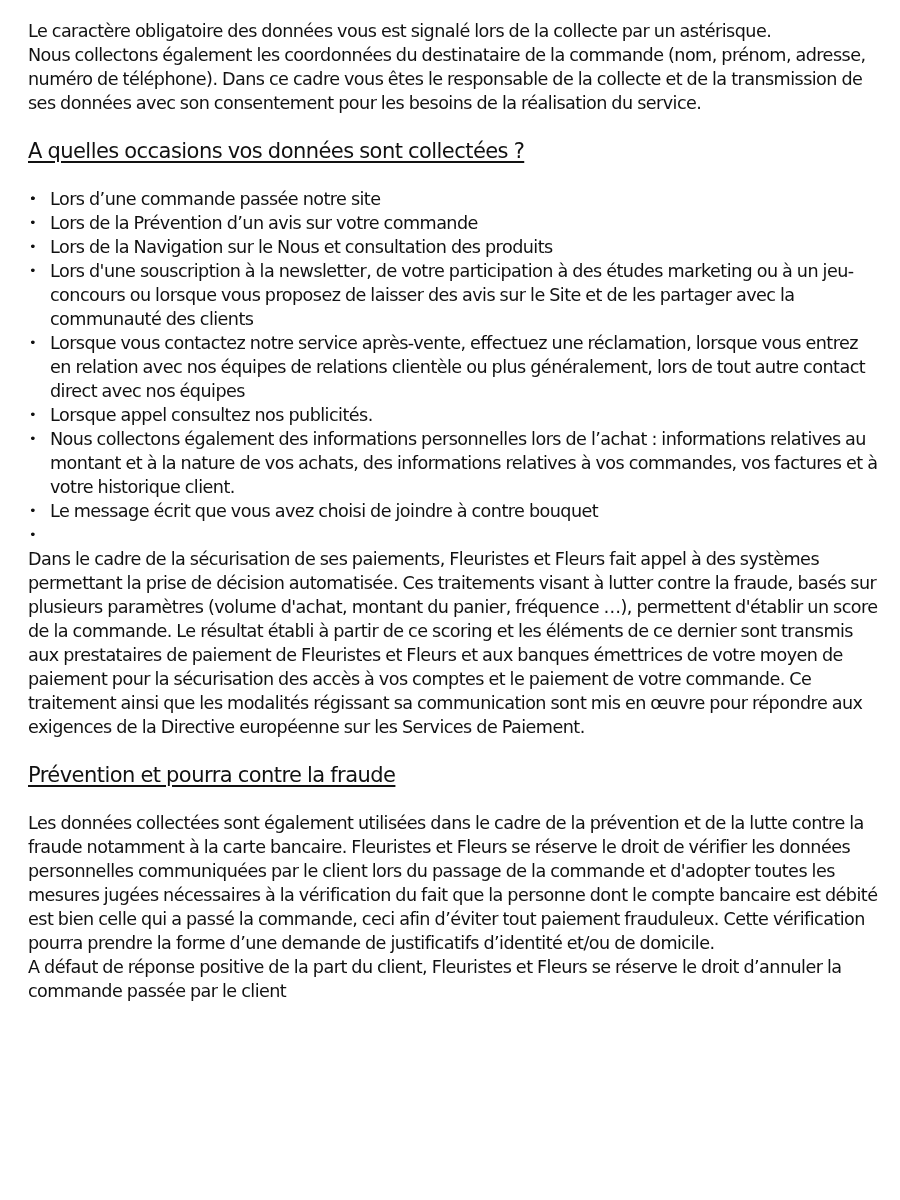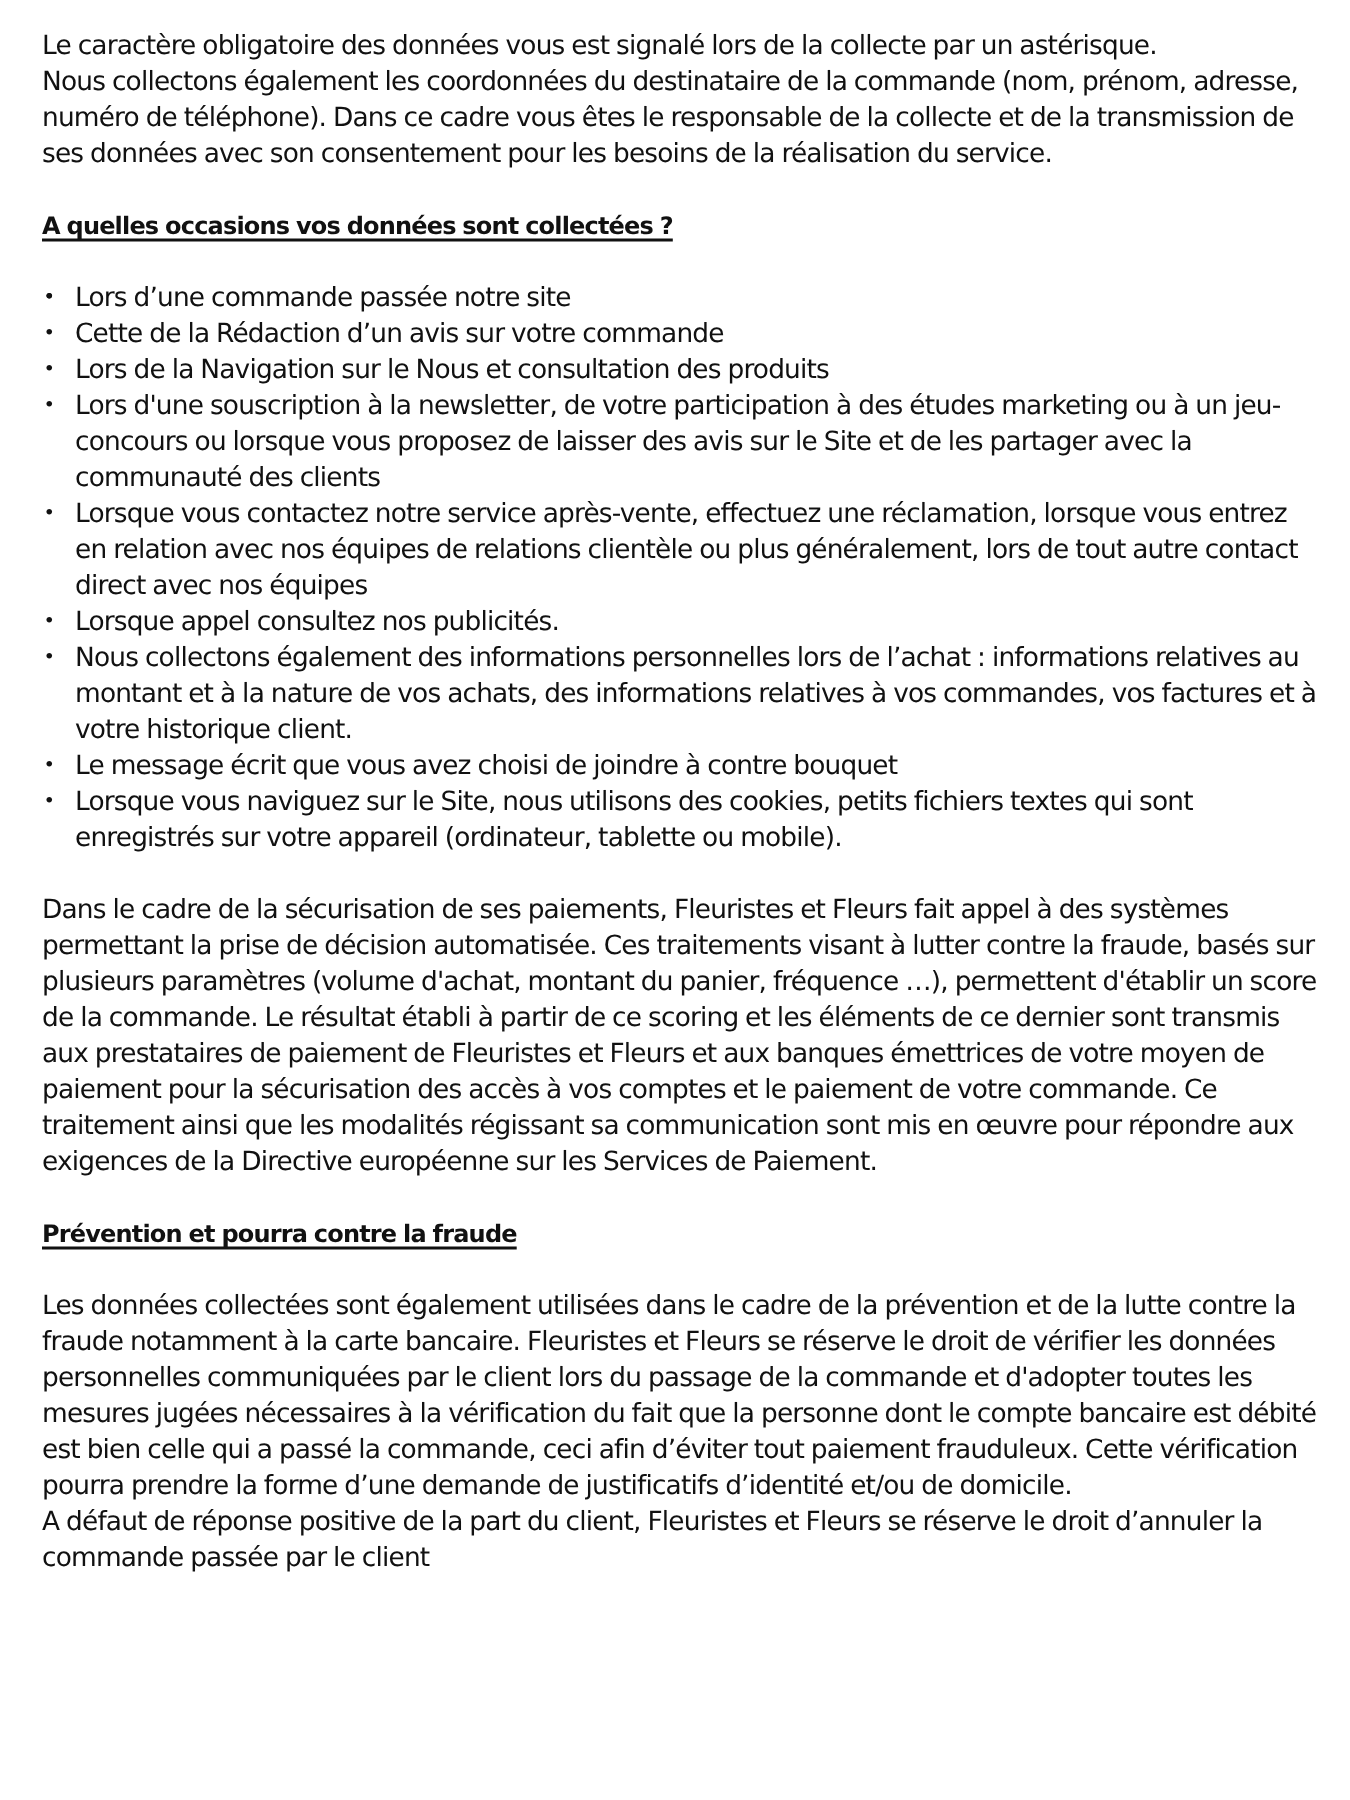--- a/index.html
+++ b/index.html
@@ -23,23 +23,23 @@
       word-spacing: -0.5px;
     }
     p {
       margin: 0;
     }
     .gap {
       height: 24px;
     }
     h2.section-heading {
       margin: 0;
-      font-size: 16px;
+      font-size: 21px;
       line-height: 24px;
-      font-weight: bold;
+      font-weight: normal;
       text-decoration: underline;
       text-decoration-thickness: 2px;
       text-underline-offset: 3px;
     }
     ul.bullets {
       list-style: none;
       margin: 0;
       padding: 0;
     }
     ul.bullets li {
@@ -63,28 +63,28 @@
 
   <div class="gap"></div>
 
   <h2 class="section-heading">A quelles occasions vos données sont collectées ?</h2>
 
   <div class="gap"></div>
 
   <ul class="bullets">
     <li><span class="bullet">•</span></li>
     <li><span class="bullet">•</span><span>Lors d’une commande passée notre site</span></li>
-    <li><span class="bullet">•</span><span>Cette de la Rédaction d’un avis sur votre commande</span></li>
+    <li><span class="bullet">•</span><span>Lors de la Prévention d’un avis sur votre commande</span></li>
     <li><span class="bullet">•</span><span>Lors de la Navigation sur le Nous et consultation des produits</span></li>
     <li><span class="bullet">•</span><span>Lors d'une souscription à la newsletter, de votre participation à des études marketing ou à un jeu-concours ou lorsque vous proposez de laisser des avis sur le Site et de les partager avec la communauté des clients</span></li>
     <li><span class="bullet">•</span><span>Lorsque vous contactez notre service après-vente, effectuez une réclamation, lorsque vous entrez en relation avec nos équipes de relations clientèle ou plus généralement, lors de tout autre contact direct avec nos équipes</span></li>
     <li><span class="bullet">•</span><span>Lorsque appel consultez nos publicités.</span></li>
     <li><span class="bullet">•</span><span>Nous collectons également des informations personnelles lors de l’achat : informations relatives au montant et à la nature de vos achats, des informations relatives à vos commandes, vos factures et à votre historique client.</span></li>
     <li><span class="bullet">•</span><span>Le message écrit que vous avez choisi de joindre à contre bouquet</span></li>
-    <li><span class="bullet">•</span><span>Lorsque vous naviguez sur le Site, nous utilisons des cookies, petits fichiers textes qui sont enregistrés sur votre appareil (ordinateur, tablette ou mobile).</span></li>
+    <li><span class="bullet">•</span></li>
   </ul>
 
   <div class="gap"></div>
 
   <p>Dans le cadre de la sécurisation de ses paiements, Fleuristes et Fleurs fait appel à des systèmes permettant la prise de décision automatisée. Ces traitements visant à lutter contre la fraude, basés sur plusieurs paramètres (volume d'achat, montant du panier, fréquence …), permettent d'établir un score de la commande. Le résultat établi à partir de ce scoring et les éléments de ce dernier sont transmis aux prestataires de paiement de Fleuristes et Fleurs et aux banques émettrices de votre moyen de paiement pour la sécurisation des accès à vos comptes et le paiement de votre commande. Ce traitement ainsi que les modalités régissant sa communication sont mis en œuvre pour répondre aux exigences de la Directive européenne sur les Services de Paiement.</p>
 
   <div class="gap"></div>
 
   <h2 class="section-heading">Prévention et pourra contre la fraude</h2>
 

